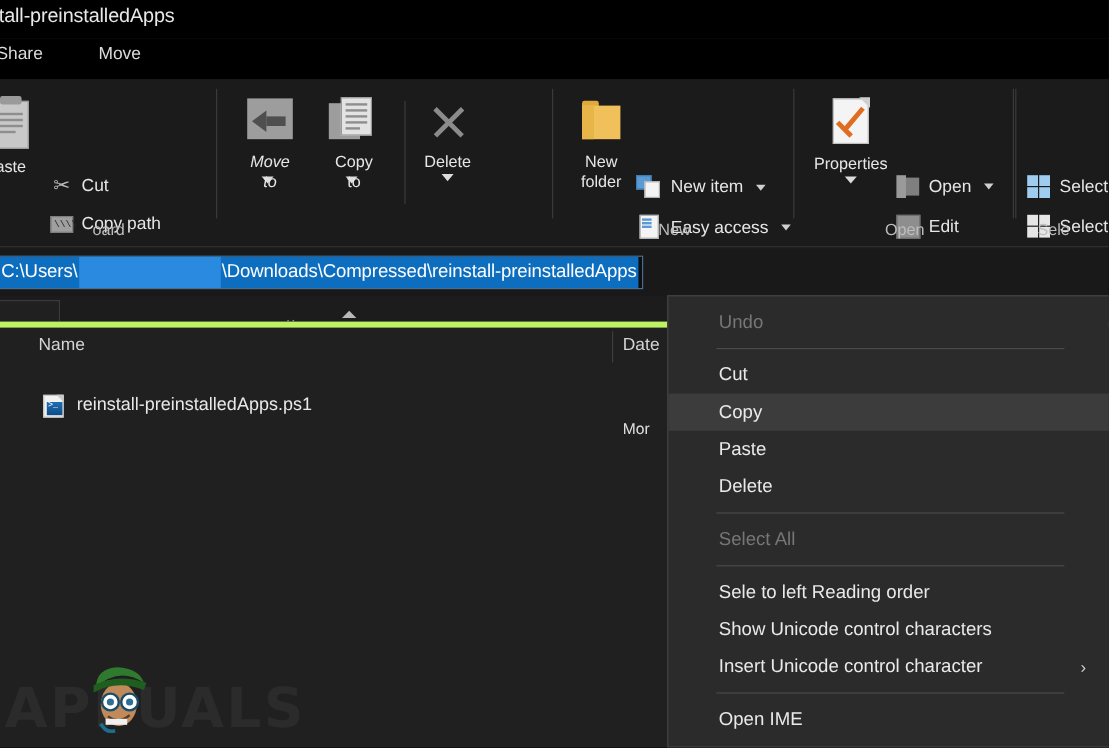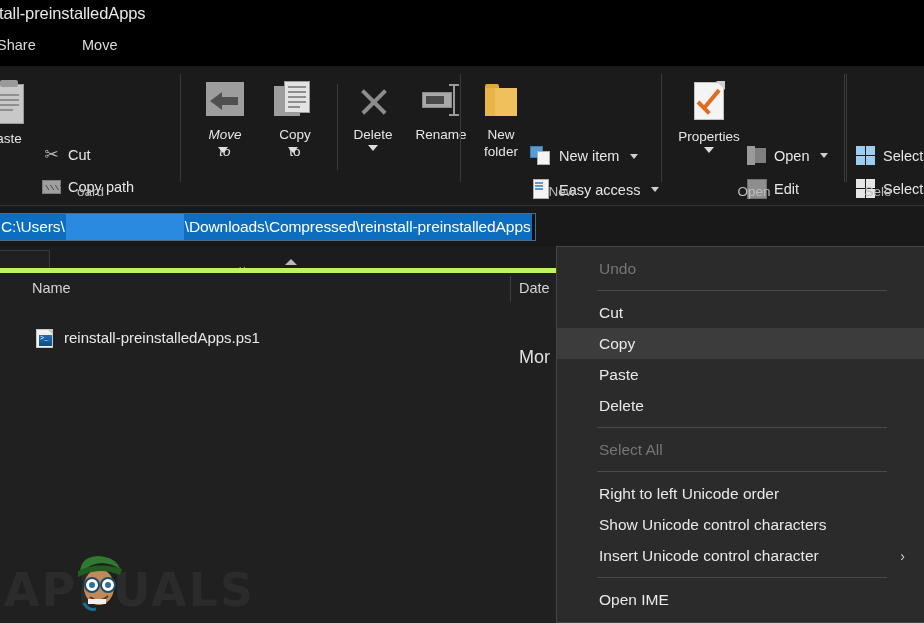--- a/index.html
+++ b/index.html
@@ -129,21 +129,21 @@
 
   .filerow {
     position: absolute; left: 0; top: 74px; width: 924px; height: 32px;
     display: flex; align-items: center;
   }
   .filerow .fname {
     position: absolute; left: 64px; font-size: 15px; color: #e8e8e8;
     white-space: nowrap;
   }
   .filerow .fdate {
-    position: absolute; left: 519px; font-size: 18px; color: #e0e0e0;
+    position: absolute; left: 519px; font-size: 13px; color: #e0e0e0;
     white-space: nowrap;
     margin-top: 40px;
   }
   .ps1icon {
     position: absolute; left: 36px; top: 8px;
     width: 17px; height: 19px; background: #f2f2f2;
     border: 1px solid #c9c9c9;
   }
   .ps1icon::before {
     content: ""; position: absolute; right: -1px; top: -1px;
@@ -285,30 +285,20 @@
 
       <div class="bigbtn" style="left:160px; top:14px; width:62px;">
         <div class="ico" style="width:46px;height:42px;position:relative;">
           <div style="position:absolute;left:8px;top:20px;width:32px;height:3.5px;background:#8c8c8c;transform:rotate(45deg);transform-origin:center;"></div>
           <div style="position:absolute;left:8px;top:20px;width:32px;height:3.5px;background:#8c8c8c;transform:rotate(-45deg);transform-origin:center;"></div>
         </div>
         <div class="lbl">Delete</div>
         <div class="caret-big"></div>
       </div>
 
-      <div class="bigbtn" style="left:222px; top:14px; width:74px;">
-        <div class="ico" style="width:50px;height:42px;position:relative;">
-          <div style="position:absolute;left:6px;top:12px;width:30px;height:16px;background:#a8a8a8;border:1px solid #8a8a8a;"></div>
-          <div style="position:absolute;left:10px;top:16px;width:18px;height:8px;background:#4a4a4a;"></div>
-          <div style="position:absolute;left:37px;top:4px;width:2px;height:32px;background:#9a9a9a;"></div>
-          <div style="position:absolute;left:33px;top:4px;width:10px;height:2px;background:#9a9a9a;"></div>
-          <div style="position:absolute;left:33px;top:34px;width:10px;height:2px;background:#9a9a9a;"></div>
-        </div>
-        <div class="lbl">Rename</div>
-      </div>
 
       <div class="group-sep" style="right:0;"></div>
     </div>
 
     <div class="group" style="left:462px; width:200px;">
       <div class="bigbtn" style="left:6px; top:14px; width:66px;">
         <div class="ico" style="width:42px;height:42px;position:relative;">
           <div style="position:absolute;left:5px;top:4px;width:14px;height:6px;background:#e0a93c;border-radius:2px 2px 0 0;"></div>
           <div style="position:absolute;left:5px;top:8px;width:32px;height:28px;background:#f0c05a;"></div>
           <div style="position:absolute;left:5px;top:8px;width:10px;height:28px;background:#e8b548;"></div>
@@ -484,21 +474,21 @@
       </div>
       <div class="ctxitem">
         <span>Delete</span>
       </div>
       <div class="ctxsep"></div>
       <div class="ctxitem disabled">
         <span>Select All</span>
       </div>
       <div class="ctxsep"></div>
       <div class="ctxitem">
-        <span>Right to left Unicode order</span>
+        <span>Sele to left Reading order</span>
       </div>
       <div class="ctxitem">
         <span>Show Unicode control characters</span>
       </div>
       <div class="ctxitem">
         <span>Insert Unicode control character</span>
         <span class="submenu-arrow">›</span>
       </div>
       <div class="ctxsep"></div>
       <div class="ctxitem">

